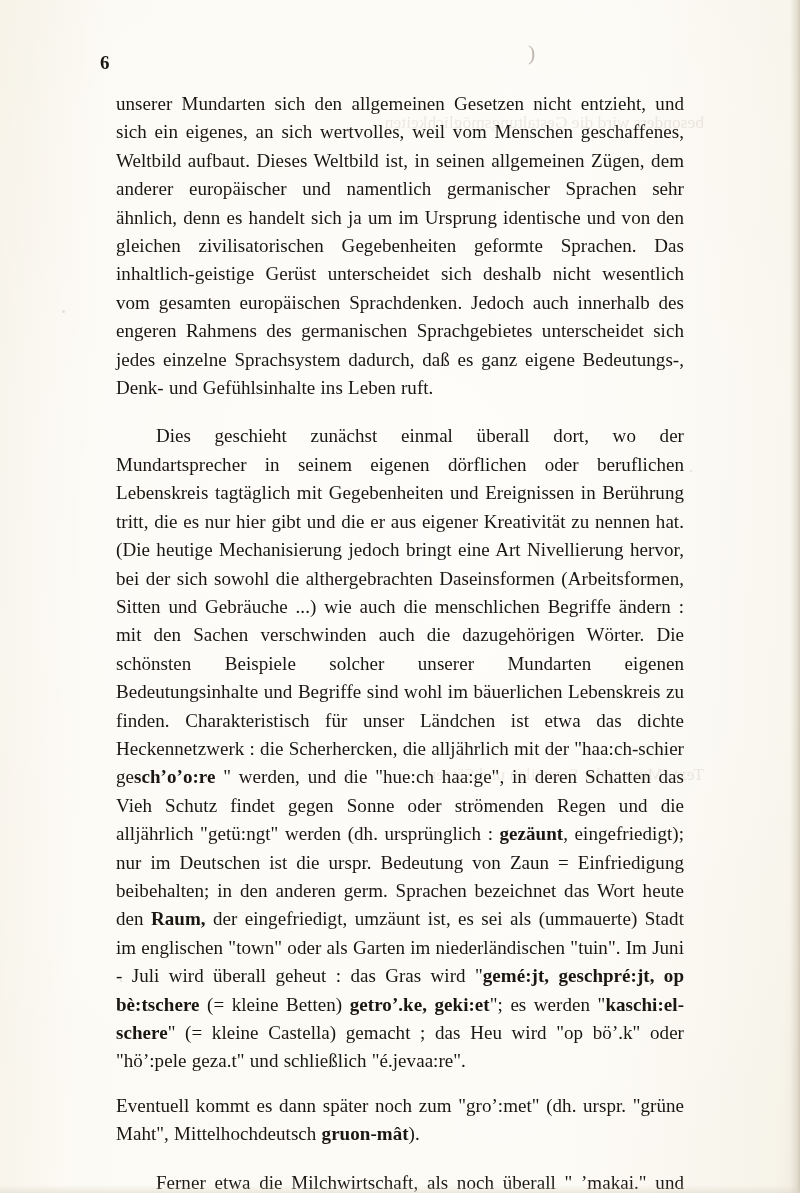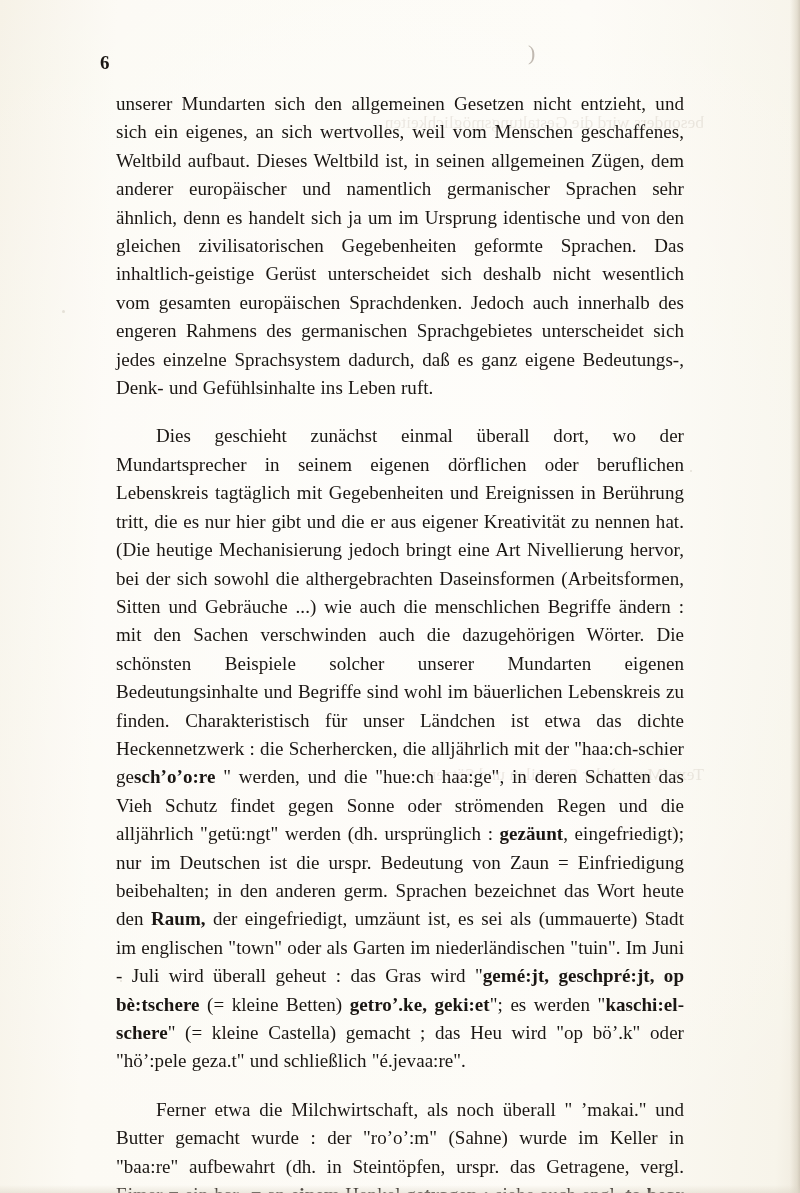--- a/index.html
+++ b/index.html
@@ -128,20 +128,21 @@
   <span class="speck" style="left:120px; top:980px; width:2px; height:2px;"></span>
   <span class="speck" style="left:690px; top:470px; width:2px; height:2px;"></span>
 
   <div class="content">
     <div class="folio">6</div>
 
     <p class="para">unserer Mundarten sich den allgemeinen Gesetzen nicht entzieht, und sich ein eigenes, an sich wertvolles, weil vom Menschen geschaffenes, Weltbild aufbaut. Dieses Weltbild ist, in seinen allgemeinen Zügen, dem anderer europäischer und namentlich germanischer Sprachen sehr ähnlich, denn es handelt sich ja um im Ursprung identische und von den gleichen zivilisatorischen Gegebenheiten geformte Sprachen. Das inhaltlich-geistige Gerüst unterscheidet sich deshalb nicht wesentlich vom gesamten europäischen Sprachdenken. Jedoch auch innerhalb des engeren Rahmens des germanischen Sprachgebietes unterscheidet sich jedes einzelne Sprachsystem dadurch, daß es ganz eigene Bedeutungs-, Denk- und Gefühlsinhalte ins Leben ruft.</p>
 
     <p class="para indent gap"><span>Dies geschieht zunächst einmal überall dort, wo der Mundartsprecher in seinem eigenen dörflichen oder beruflichen Lebenskreis tagtäglich mit Gegebenheiten und Ereignissen in Berührung tritt, die es nur hier gibt und die er aus eigener Kreativität zu nennen hat. (Die heutige Mechanisierung jedoch bringt eine Art Nivellierung hervor, bei der sich sowohl die althergebrachten Daseinsformen (Arbeitsformen, Sitten und Gebräuche ...) wie auch die menschlichen Begriffe ändern : mit den Sachen verschwinden auch die dazugehörigen Wörter. Die schönsten Beispiele solcher unserer Mundarten eigenen Bedeutungsinhalte und Begriffe sind wohl im bäuerlichen Lebenskreis zu finden. Charakteristisch für unser Ländchen ist etwa das dichte Heckennetzwerk : die Scherhercken, die alljährlich mit der "haa:ch-schier ge</span><span class="b">sch’o’o:re</span><span> " werden, und die "hue:ch haa:ge", in deren Schatten das Vieh Schutz findet gegen Sonne oder strömenden Regen und die alljährlich "getü:ngt" werden (dh. ursprünglich : </span><span class="b">gezäunt</span><span>, eingefriedigt); nur im Deutschen ist die urspr. Bedeutung von Zaun = Einfriedigung beibehalten; in den anderen germ. Sprachen bezeichnet das Wort heute den </span><span class="b">Raum,</span><span> der eingefriedigt, umzäunt ist, es sei als (ummauerte) Stadt im englischen "town" oder als Garten im niederländischen "tuin". Im Juni - Juli wird überall geheut : das Gras wird "</span><span class="b">gemé:jt, geschpré:jt, op bè:tschere</span><span> (= kleine Betten) </span><span class="b">getro’.ke, geki:et</span><span>"; es werden "</span><span class="b">kaschi:el-schere</span><span>" (= kleine Castella) gemacht ; das Heu wird "op bö’.k" oder "hö’:pele geza.t" und schließlich "é.jevaa:re".</span></p>
 
+    <p class="para"><span>Eventuell kommt es dann später noch zum "gro’:met" (dh. urspr. "grüne Maht", Mittelhochdeutsch </span><span class="b">gruon-mât</span><span>).</span></p>
 
     <p class="para indent gap"><span>Ferner etwa die Milchwirtschaft, als noch überall " ’makai." und Butter gemacht wurde : der "ro’o’:m" (Sahne) wurde im Keller in "baa:re" aufbewahrt (dh. in Steintöpfen, urspr. das Getragene, vergl. Eimer = ein-bar- = an </span><span class="b">einem</span><span> Henkel </span><span class="b">getragen ;</span><span> siehe auch engl</span><span class="b">. to bear</span><span> = tragen und </span><span class="b">er ist geboren</span><span> = urspr. : getragen worden) und einmal in der Woche verbuttert. Oder auch die "màà:germéé.lek" wurde in "Bahren" gefüllt und "beva:nge" (= man setzte ihr Käselab zu); war der "waa.i" (die Molke) abgesondert, so wurde der "kn’o’o:" in "bè-ke" gefüllt (= viereckige Formen, die ringsum durchlöchert sind), damit die geronnene Milch zum Makai werden konnte ...</span></p>
 
   </div>
 
   <div class="right-edge"></div>
   <div class="bottom-edge"></div>
 </div>
 
 </body></html>

